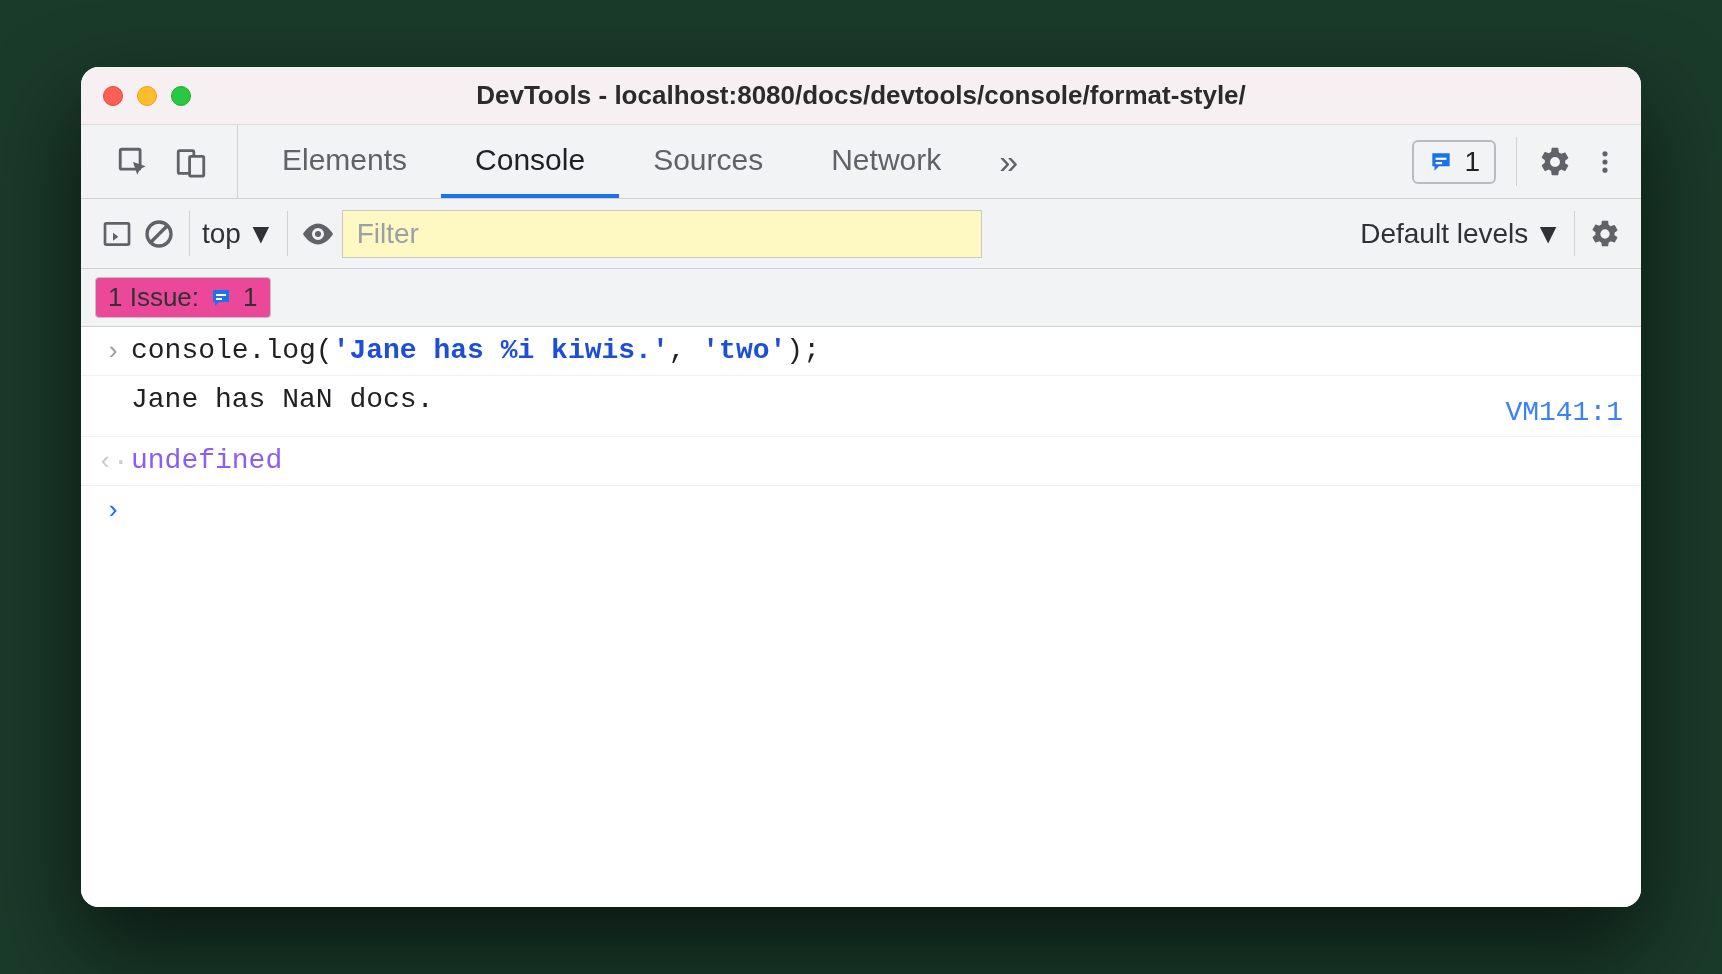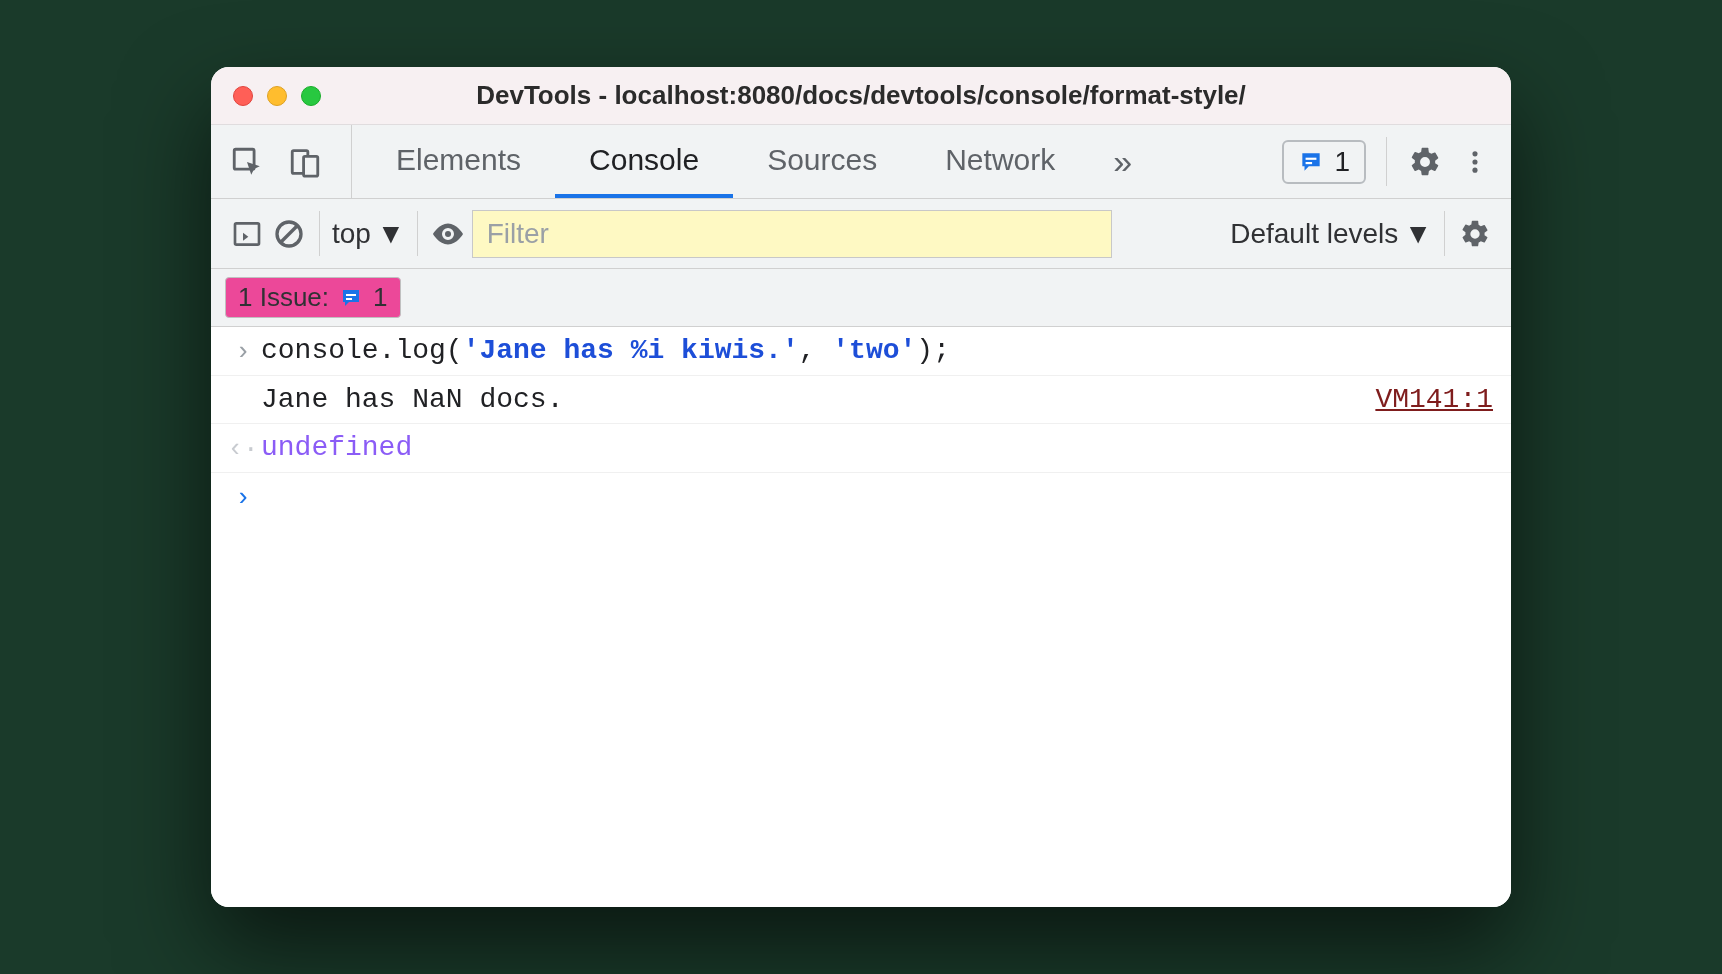--- a/index.html
+++ b/index.html
@@ -6,21 +6,21 @@
   body {
     background: #1a3a2a;
     width: 1722px;
     height: 974px;
     font-family: -apple-system, BlinkMacSystemFont, "Segoe UI", Helvetica, Arial, sans-serif;
     display: flex;
     align-items: center;
     justify-content: center;
   }
   .window {
-    width: 1300px;
+    width: 1560px;
     height: 840px;
     background: #fff;
     border-radius: 18px;
     box-shadow: 0 40px 90px rgba(0,0,0,0.6);
     overflow: hidden;
     display: flex;
     flex-direction: column;
   }
   .titlebar {
     height: 58px;
@@ -44,21 +44,21 @@
     font-weight: 600;
     color: #2b2b2b;
     pointer-events: none;
   }
   .tabbar {
     height: 74px;
     background: #f1f3f4;
     border-bottom: 1px solid #d0d0d0;
     display: flex;
     align-items: stretch;
-    padding-left: 18px;
+    padding-left: 34px;
   }
   .tabbar-left-icons {
     display: flex;
     align-items: center;
     gap: 22px;
     padding-right: 28px;
     border-right: 1px solid #d0d0d0;
     margin-right: 10px;
   }
   .icon-btn {
@@ -167,25 +167,25 @@
   .row .gutter {
     width: 36px;
     flex: 0 0 36px;
     color: #9aa0a6;
     font-size: 26px;
     text-align: center;
     padding-top: 2px;
   }
   .row .content { flex: 1; }
   .row .src {
-    color: #7f1d1d;
-    text-decoration: underline;
+    color: #3b82f6;
     cursor: pointer;
     white-space: nowrap;
     padding-left: 20px;
+    margin-top: 13px;
   }
   .code-default { color: #202124; }
   .code-string { color: #1d4ed8; font-weight: bold; }
   .text-out { color: #202124; }
   .undef { color: #8b5cf6; }
   .gutter.return { color: #c8cbd0; }
   .gutter.prompt-blue { color: #1a73e8; }
 
   svg { display: block; }
 </style>

